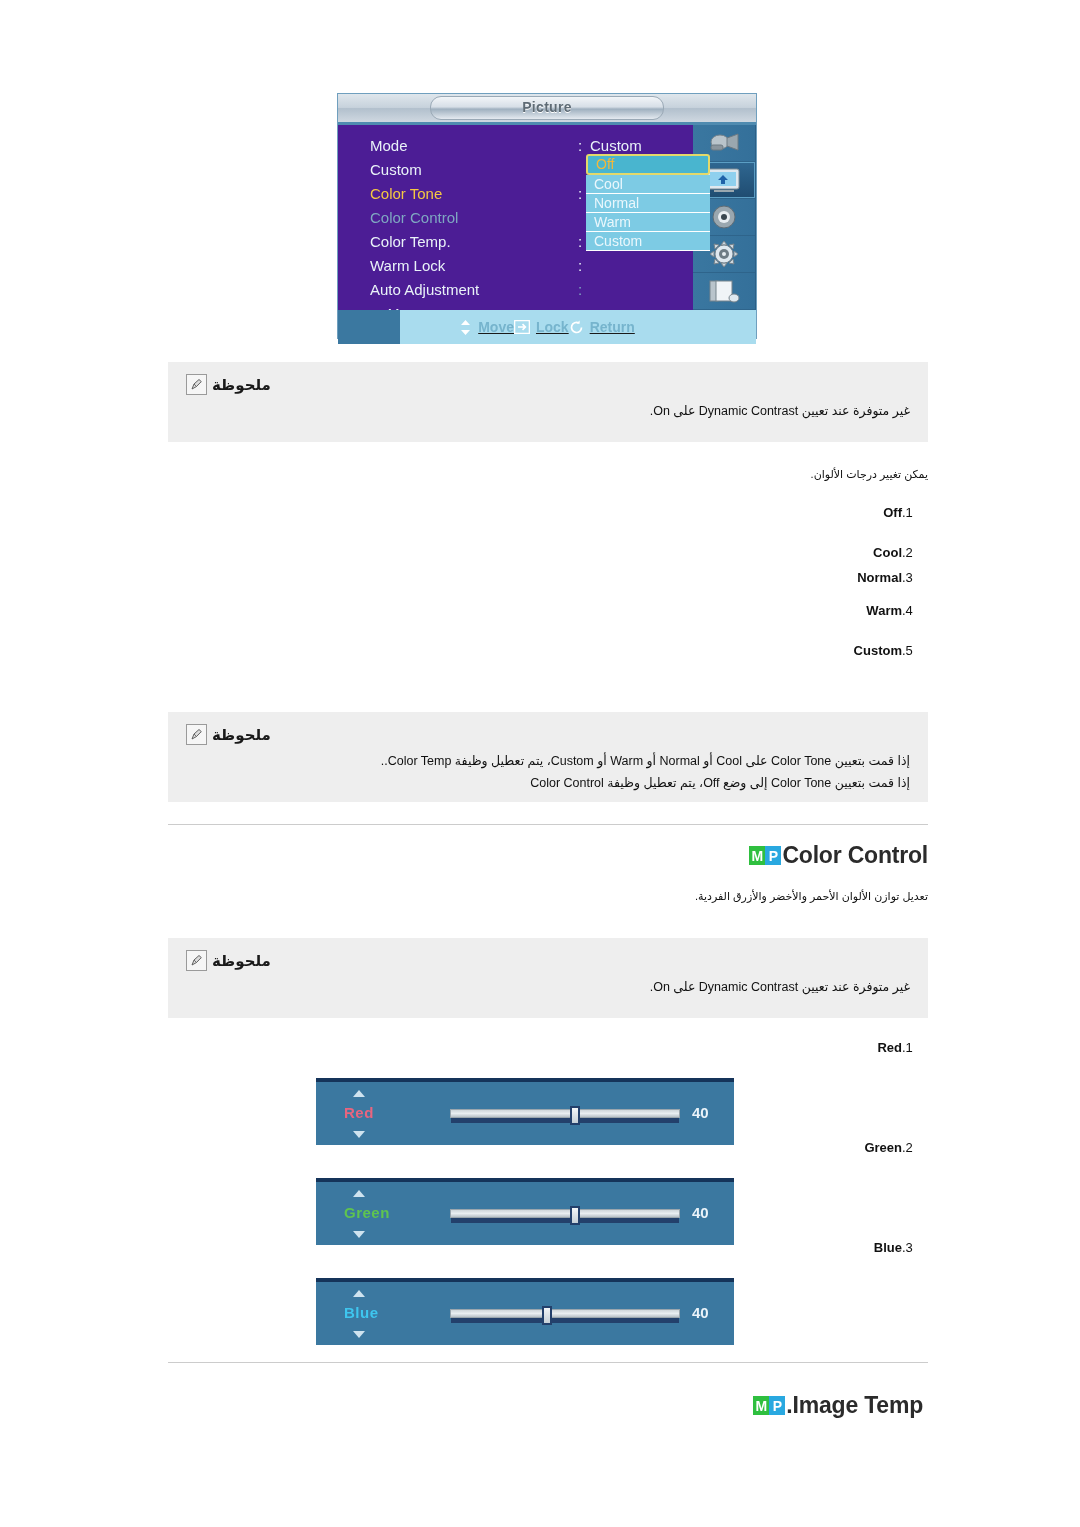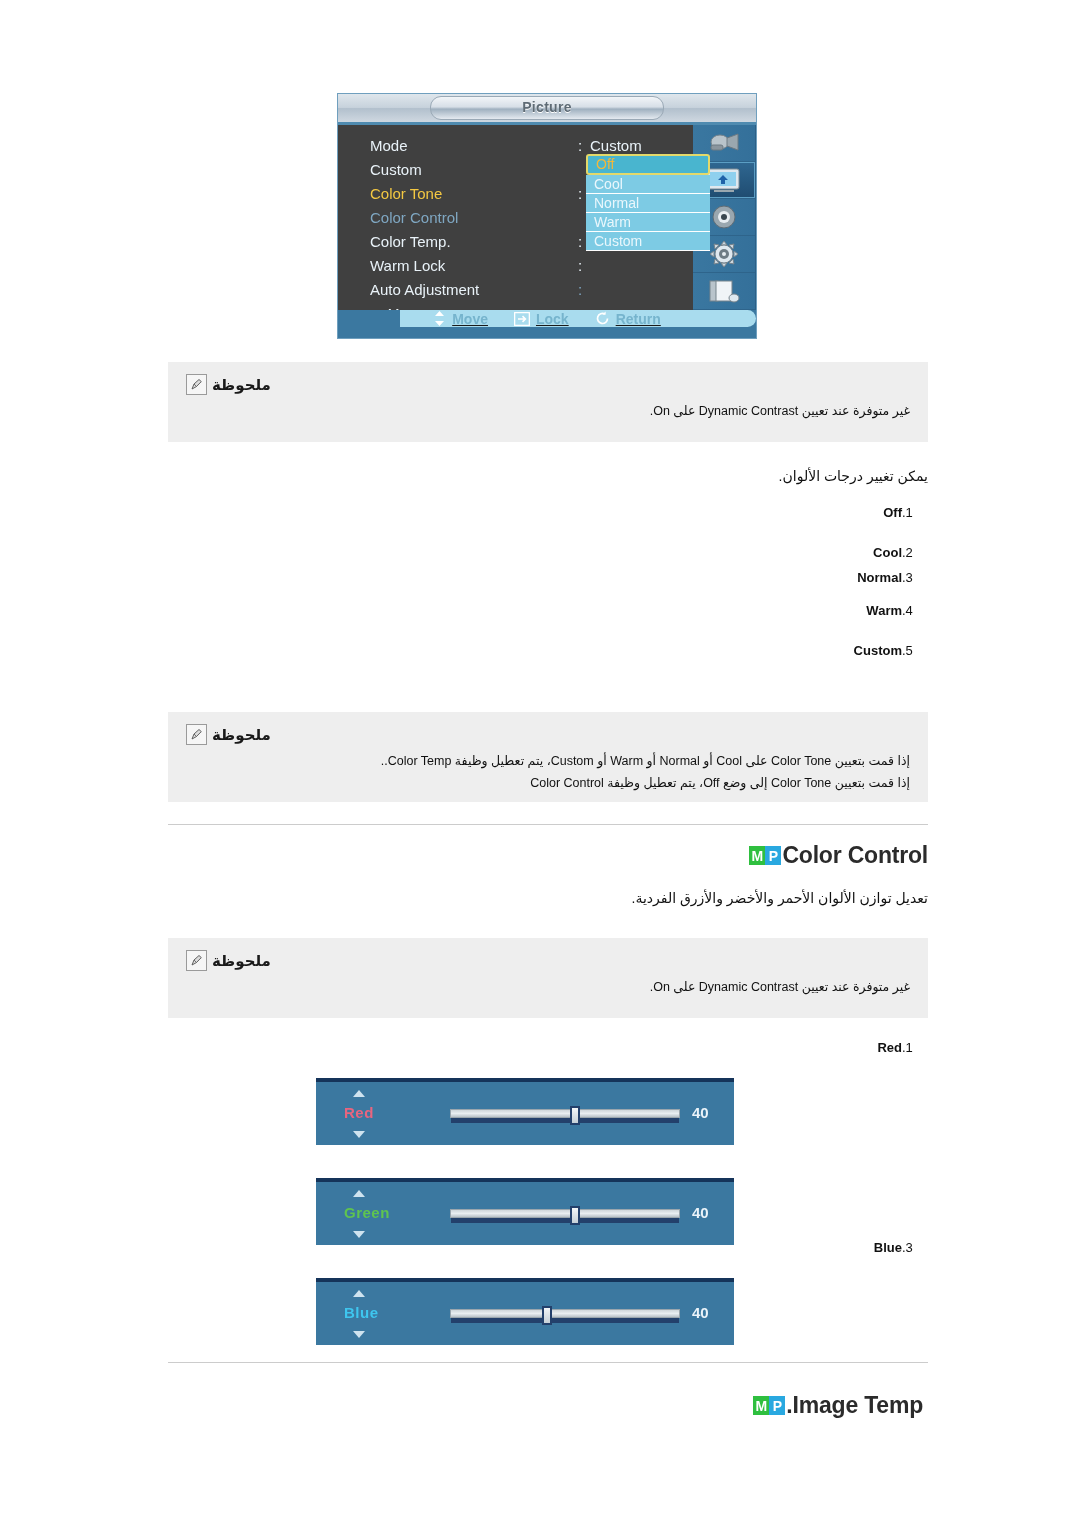--- a/index.html
+++ b/index.html
@@ -56,21 +56,21 @@
     line-height: 21px;
     font-size: 14px;
     font-weight: bold;
     color: #5e6b75;
     text-shadow: 0 1px 0 #ffffff;
     letter-spacing: .3px;
   }
   .osd-body {
     position: relative;
     height: 185px;
-    background: #404040;
+    background: #4c1d95;
     display: flex;
   }
   .osd-iconcol {
     width: 62px;
     background: linear-gradient(to right, #3a77a0, #34709a);
     border-right: 1px solid #2c5f86;
     display: flex;
     flex-direction: column;
   }
   .osd-icon {
@@ -146,28 +146,26 @@
     background: #49b5cf;
     color: #f2b83a;
     border: 2px solid #e3d96a;
     border-radius: 3px;
     height: 21px;
     line-height: 17px;
   }
 
   .osd-footer {
     position: relative;
-    height: 17px;
+    height: 34px;
     background: #a9dcee;
     display: flex;
     align-items: center;
     justify-content: center;
-    gap: 26px;
     direction: ltr;
-    border-radius: 15px;
   }
   .osd-footer:before {
     content: "";
     position: absolute;
     left: 0; top: 0; bottom: 0;
     width: 62px;
     background: #3b78a0;
   }
   .osd-foot-item {
     display: flex;
@@ -215,21 +213,21 @@
     color: #111;
     direction: rtl;
   }
 
   
   .para {
     position: absolute;
     width: 760px;
     left: 168px;
     text-align: right;
-    font-size: 14px;
+    font-size: 11px;
     color: #111;
     direction: rtl;
   }
   .numlist {
     position: absolute;
     left: 168px;
     width: 760px;
     direction: rtl;
     text-align: right;
   }
@@ -586,20 +584,25 @@
       <div class="tri-up"></div>
       <div class="tri-dn"></div>
     </div>
     <div class="sp-label" style="color:#e8657f">Red</div>
     <div class="sp-track">
       <div class="sp-handle" style="left:52%"></div>
     </div>
     <div class="sp-value">40</div>
   </div>
 
+  <div class="numlist" style="top:1140px;">
+    <div class="numlist-item">
+      <span class="num">.2</span><span class="txt">Green</span>
+    </div>
+  </div>
 
   <div class="slider-panel" style="top:1178px;">
     <div class="sp-arrows">
       <div class="tri-up"></div>
       <div class="tri-dn"></div>
     </div>
     <div class="sp-label" style="color:#5fc44f">Green</div>
     <div class="sp-track">
       <div class="sp-handle" style="left:52%"></div>
     </div>

